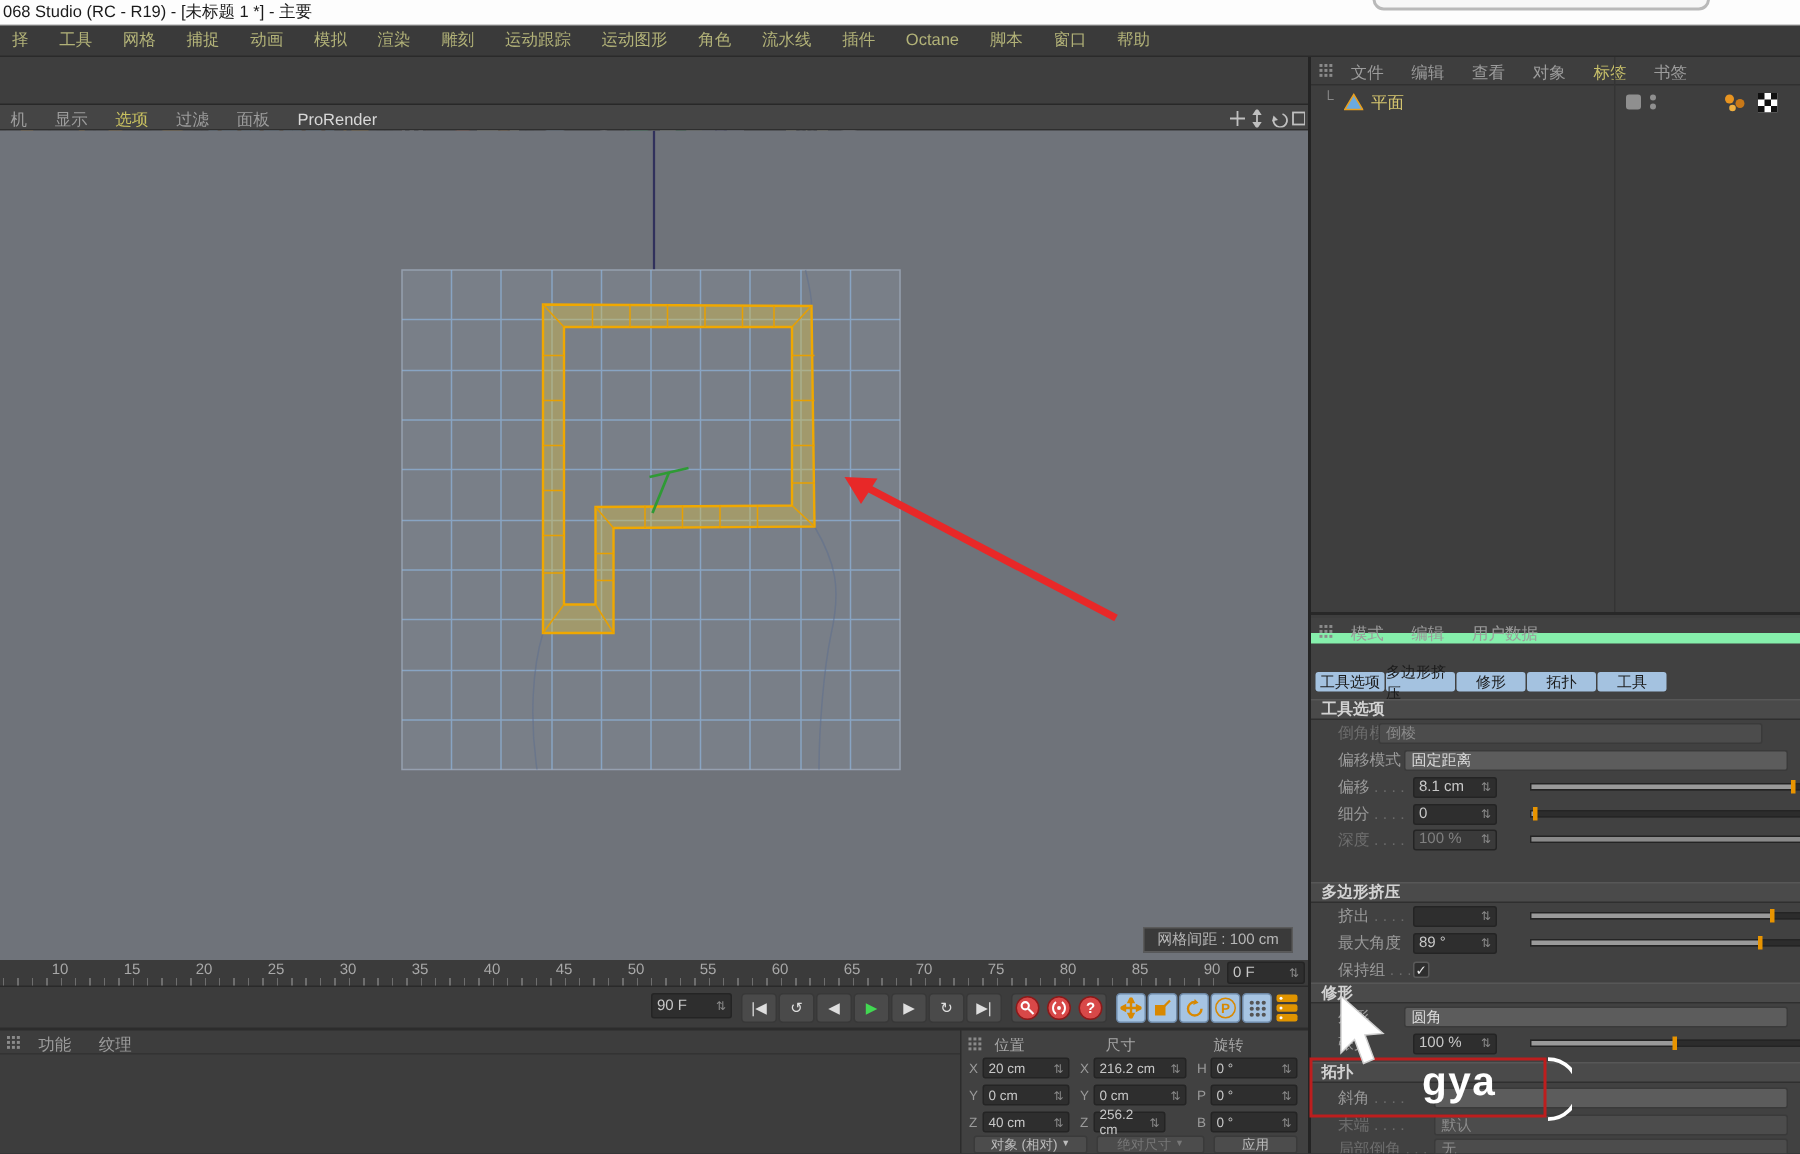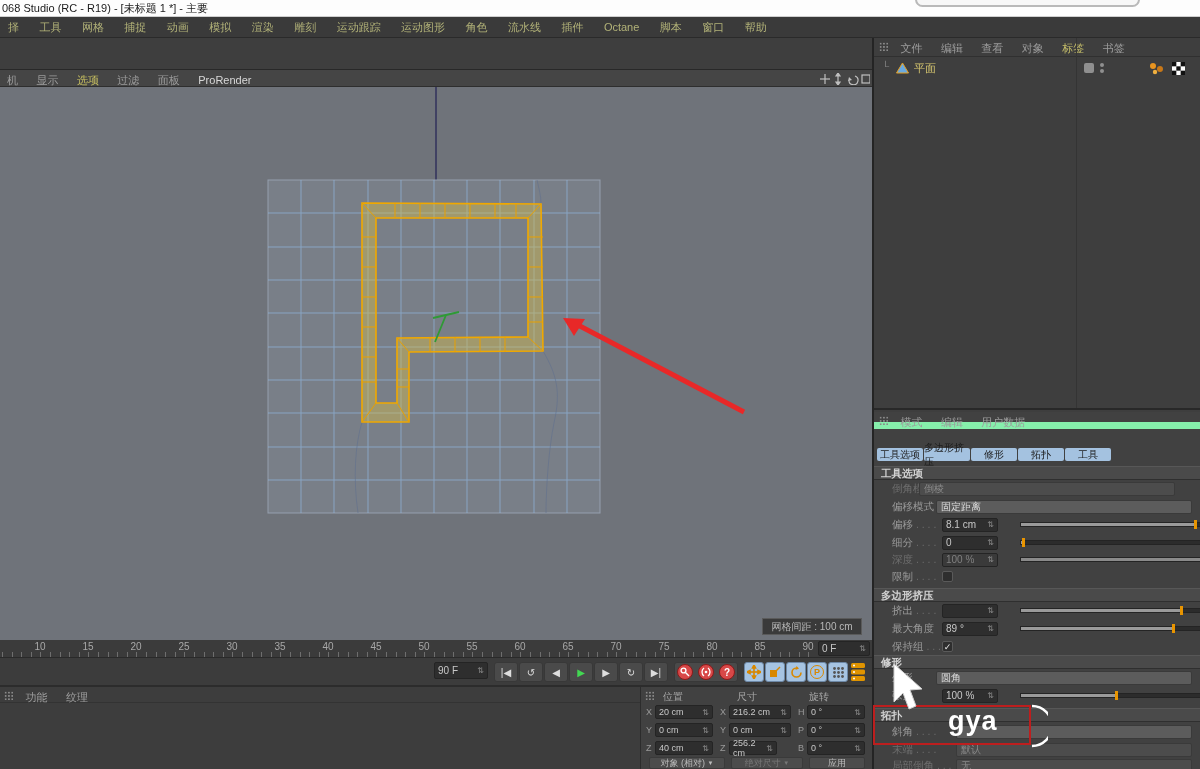--- a/index.html
+++ b/index.html
@@ -18,21 +18,21 @@
 .toolbar{left:0;top:38px;width:1200px;height:32px;background:#3e3e3e;border-bottom:1px solid #282828}
 .tbtn{position:absolute;top:41px;width:28px;height:28px;border-radius:4px;background:#4a4a4a;
   display:flex;align-items:center;justify-content:center}
 .sep{position:absolute;top:43px;width:1px;height:24px;background:#2d2d2d}
 
 .vpmenu{left:0;top:70px;width:872px;height:17px;background:#454545;border-bottom:1px solid #2e2e2e;white-space:nowrap}
 .vmi{display:inline-block;padding:0 7px;font-size:11px;line-height:16px;color:#9c9c9c}
 
 .viewport{left:0;top:87px;width:872px;height:553px;background:#6f737a;overflow:hidden}
 .gridlabel{left:762px;top:618px;width:100px;height:17px;background:#3a3a3a;border:1px solid #5a5a5a;
-  font-size:10px;color:#b8b8b8;display:flex;align-items:flex-end;justify-content:center}
+  font-size:10px;color:#b8b8b8;display:flex;align-items:flex-start;justify-content:center}
 
 .ruler{left:0;top:640px;width:872px;height:18px;background:#3b3b3b;border-bottom:1px solid #2a2a2a}
 .tick{position:absolute;top:1px;transform:translateX(-50%);font-size:10px;color:#a8a8a8}
 .minor{position:absolute;left:2px;top:12px;width:814px;height:5px;
   background:repeating-linear-gradient(to right,#6e6e6e 0 1px,transparent 1px 9.6px)}
 .curframe{position:absolute;left:818px;top:1px;width:52px;height:15px}
 
 .transport{left:0;top:658px;width:872px;height:28px;background:#3c3c3c;border-bottom:1px solid #2c2c2c}
 .range{position:absolute;left:2px;top:4px;width:426px;height:17px;border-radius:8px;
   background:linear-gradient(#a8a8a8,#868686);display:flex;align-items:center;justify-content:space-between;
@@ -671,24 +671,20 @@
       <div class="arow" style="top:140px">
         <span class="lbl dis dots lw">深度</span>
         <div class="field abs" style="left:50px;width:56px;height:14px;color:#808080;background:#3a3a3a">
           <span>100 %</span>
             <span class="spin">⇅</span>
         </div>
         <div class="track">
           <div class="fill" style="width:190px;background:#8a8a8a"></div>
         </div>
       </div>
-      <div class="arow" style="top:157px">
-        <span class="lbl dots lw">限制</span>
-        <div class="cb abs" style="left:50px"></div>
-      </div>
 
       <div class="sech" style="top:176px">多边形挤压</div>
       <div class="arow" style="top:191px">
         <span class="lbl dots lw">挤出</span>
         <div class="field abs" style="left:50px;width:56px;height:14px">
           <span></span>
             <span class="spin">⇅</span>
         </div>
         <div class="track">
           <div class="fill" style="width:160px"></div>

